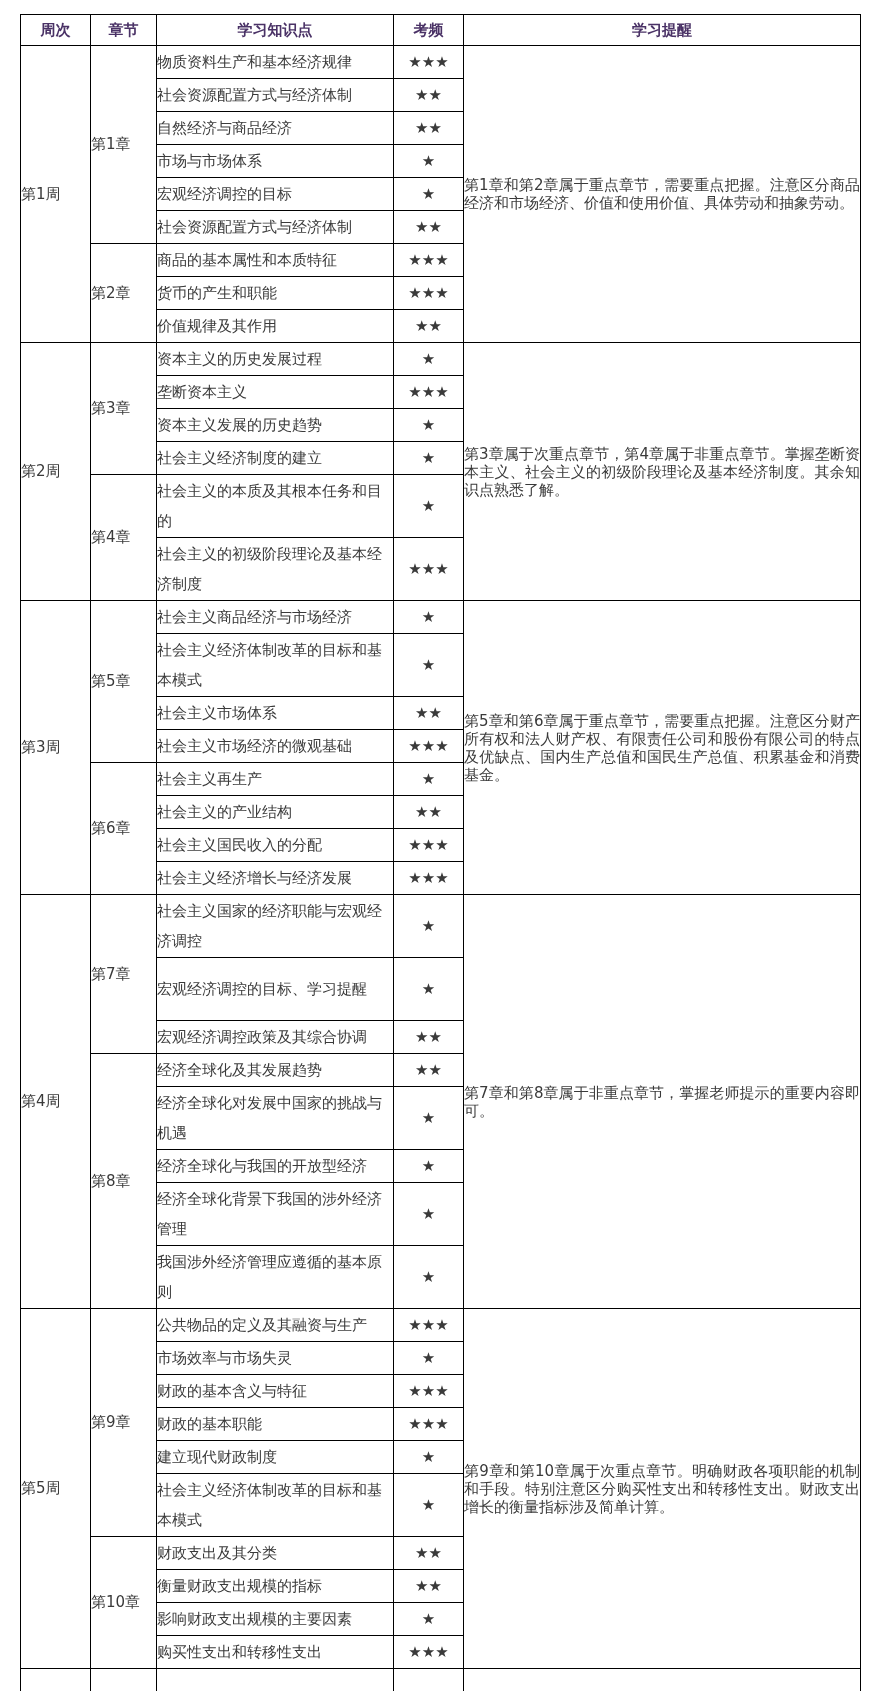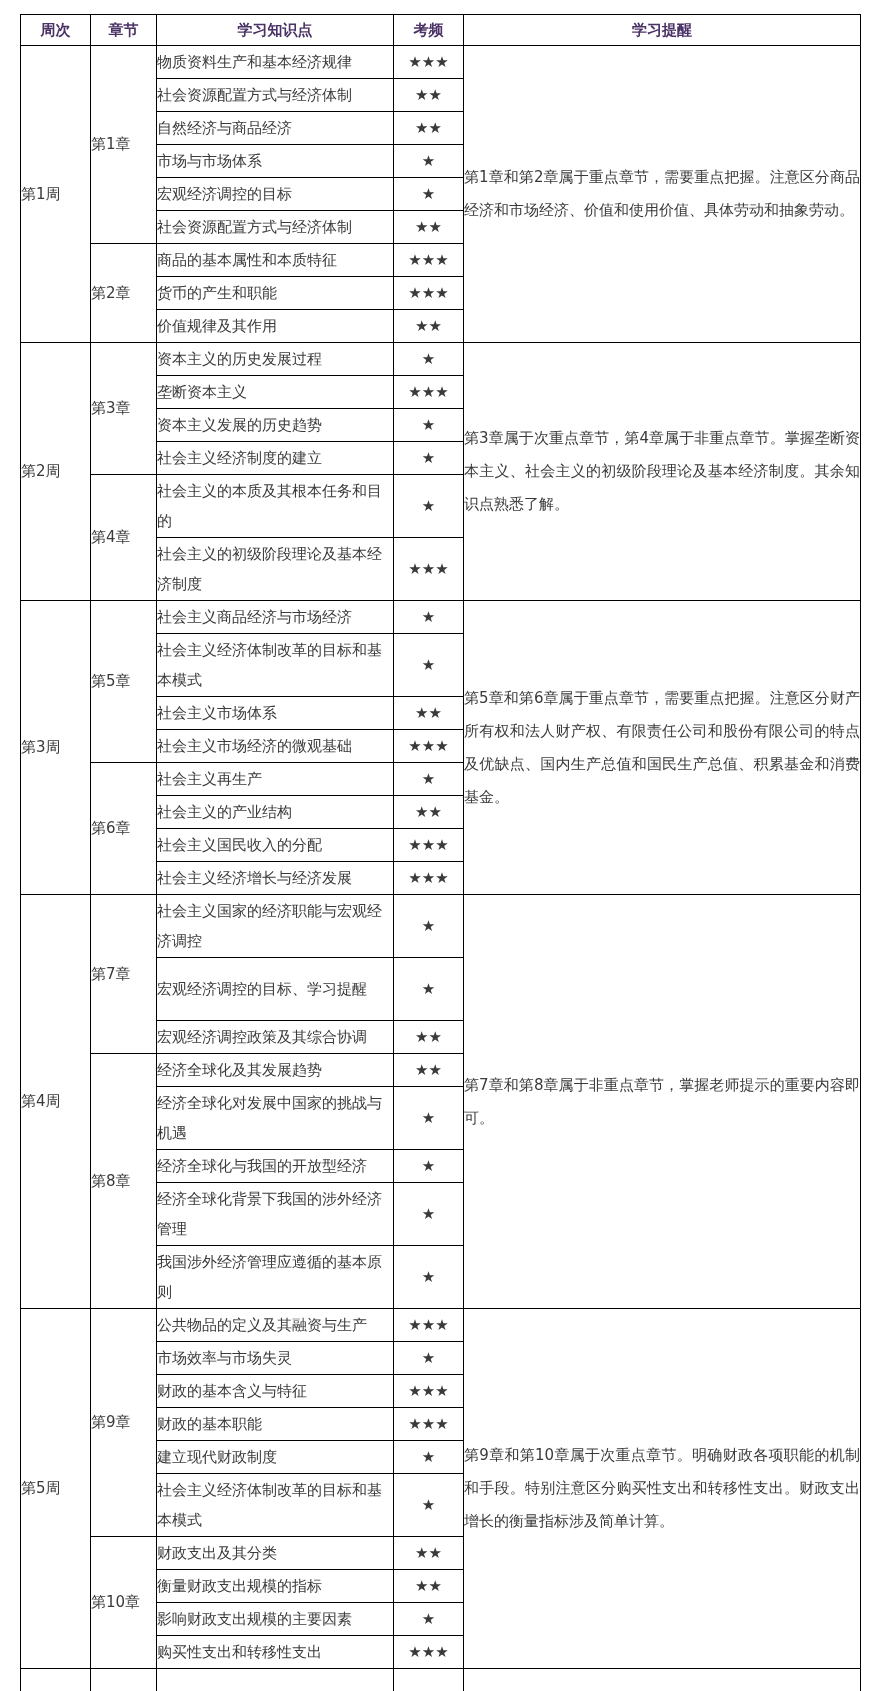--- a/index.html
+++ b/index.html
@@ -55,21 +55,21 @@
     text-align: center;
     vertical-align: middle;
     font-size: 18px;
     color: #333333;
     letter-spacing: 0px;
   }
   td.reminder-cell {
     text-align: justify;
     vertical-align: middle;
     padding: 0 5px 0 5px;
-    line-height: 33px;
+    line-height: 18px;
   }
 </style>
 </head>
 <body>
 
 <div class="page">
   <table class="plan">
     <colgroup>
       <col style="width:70px">
       <col style="width:66px">

